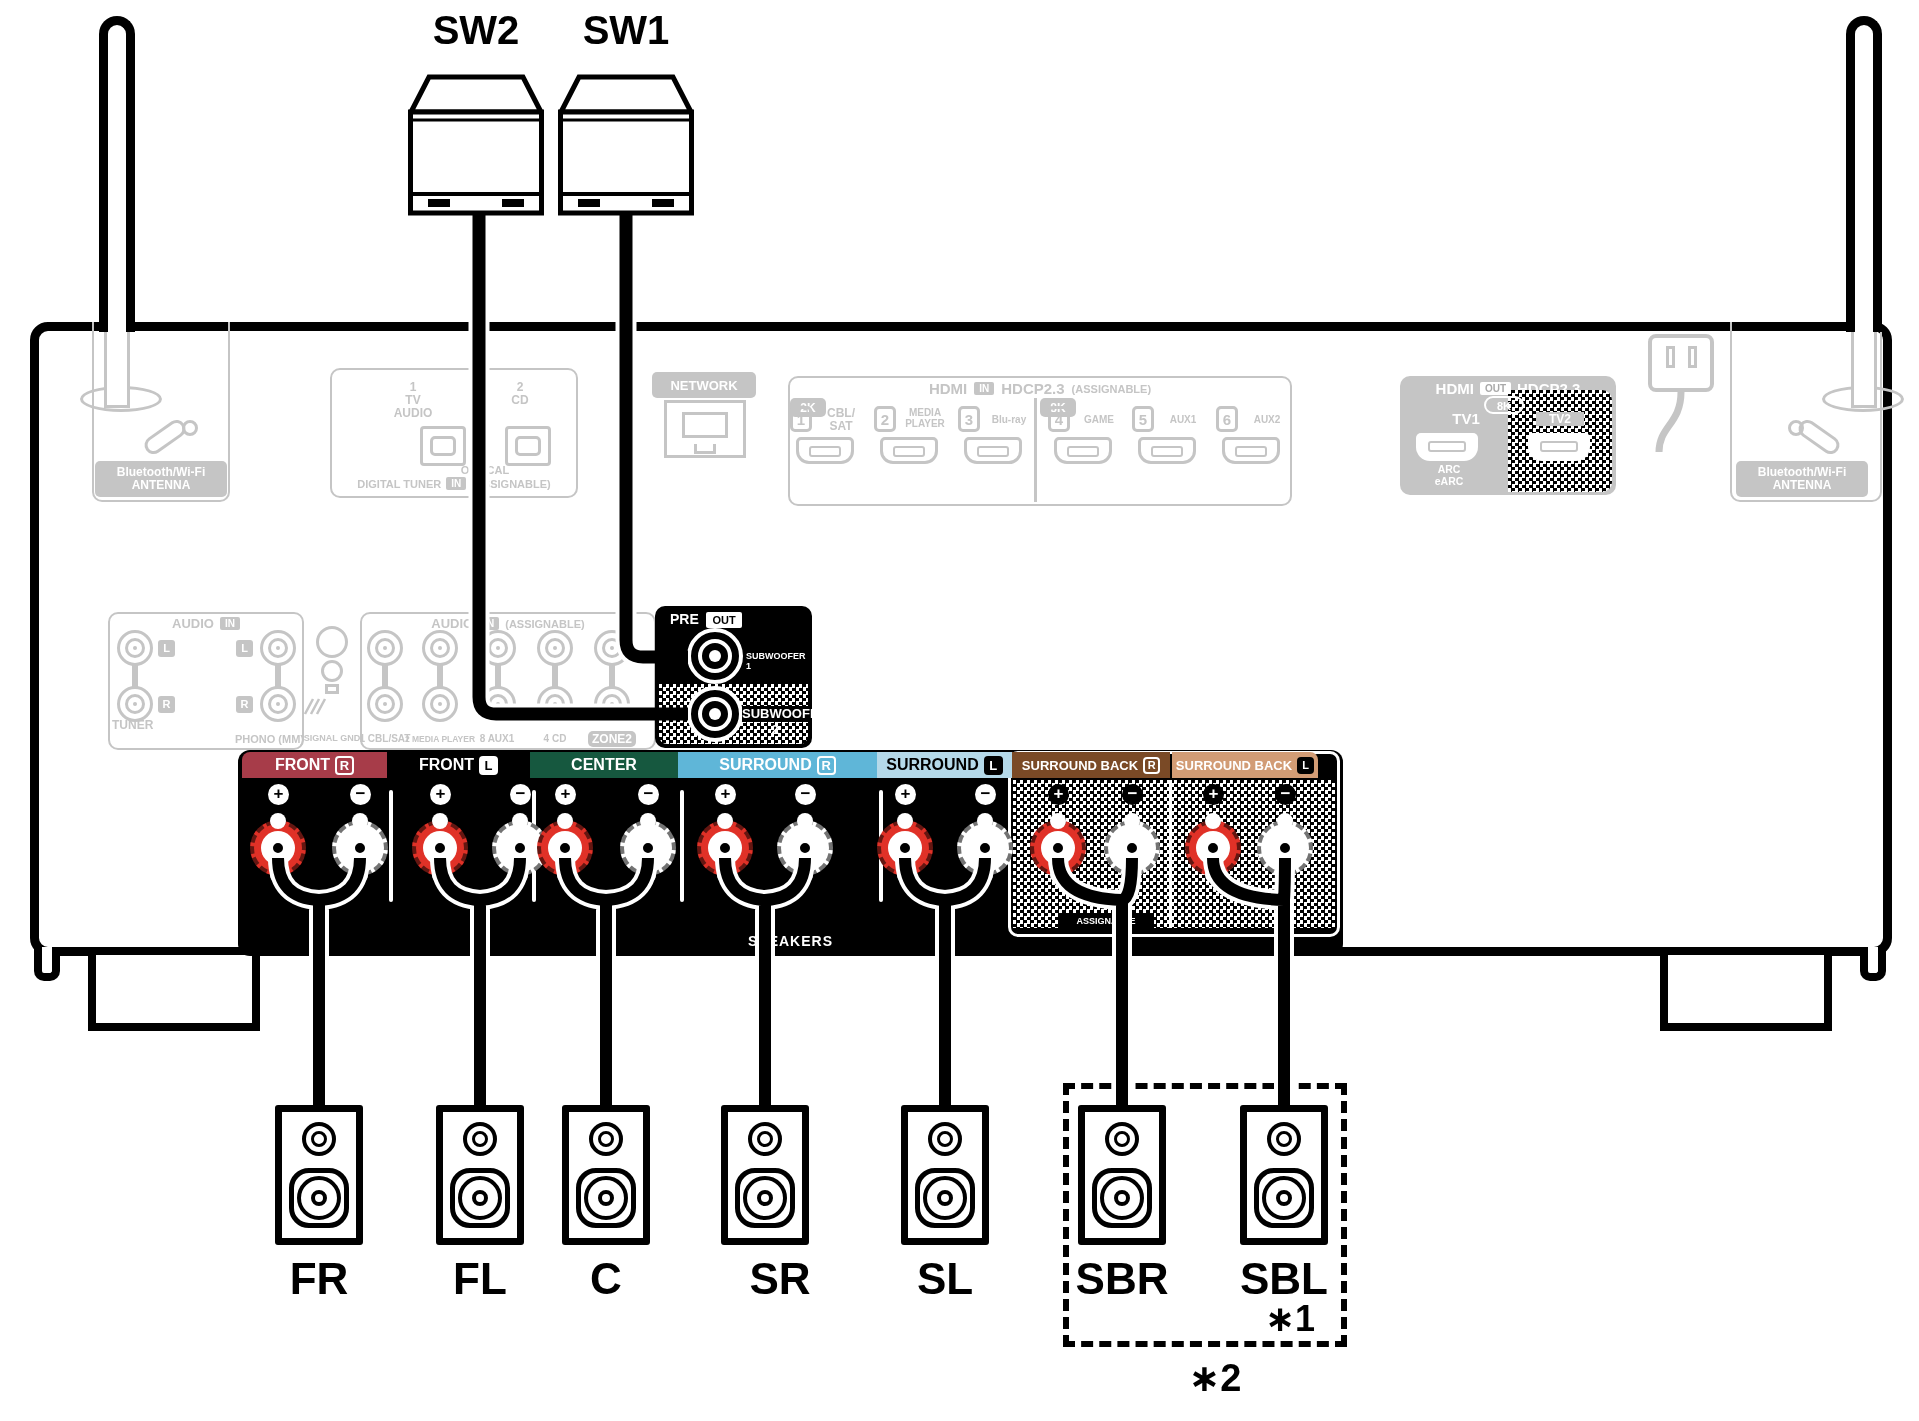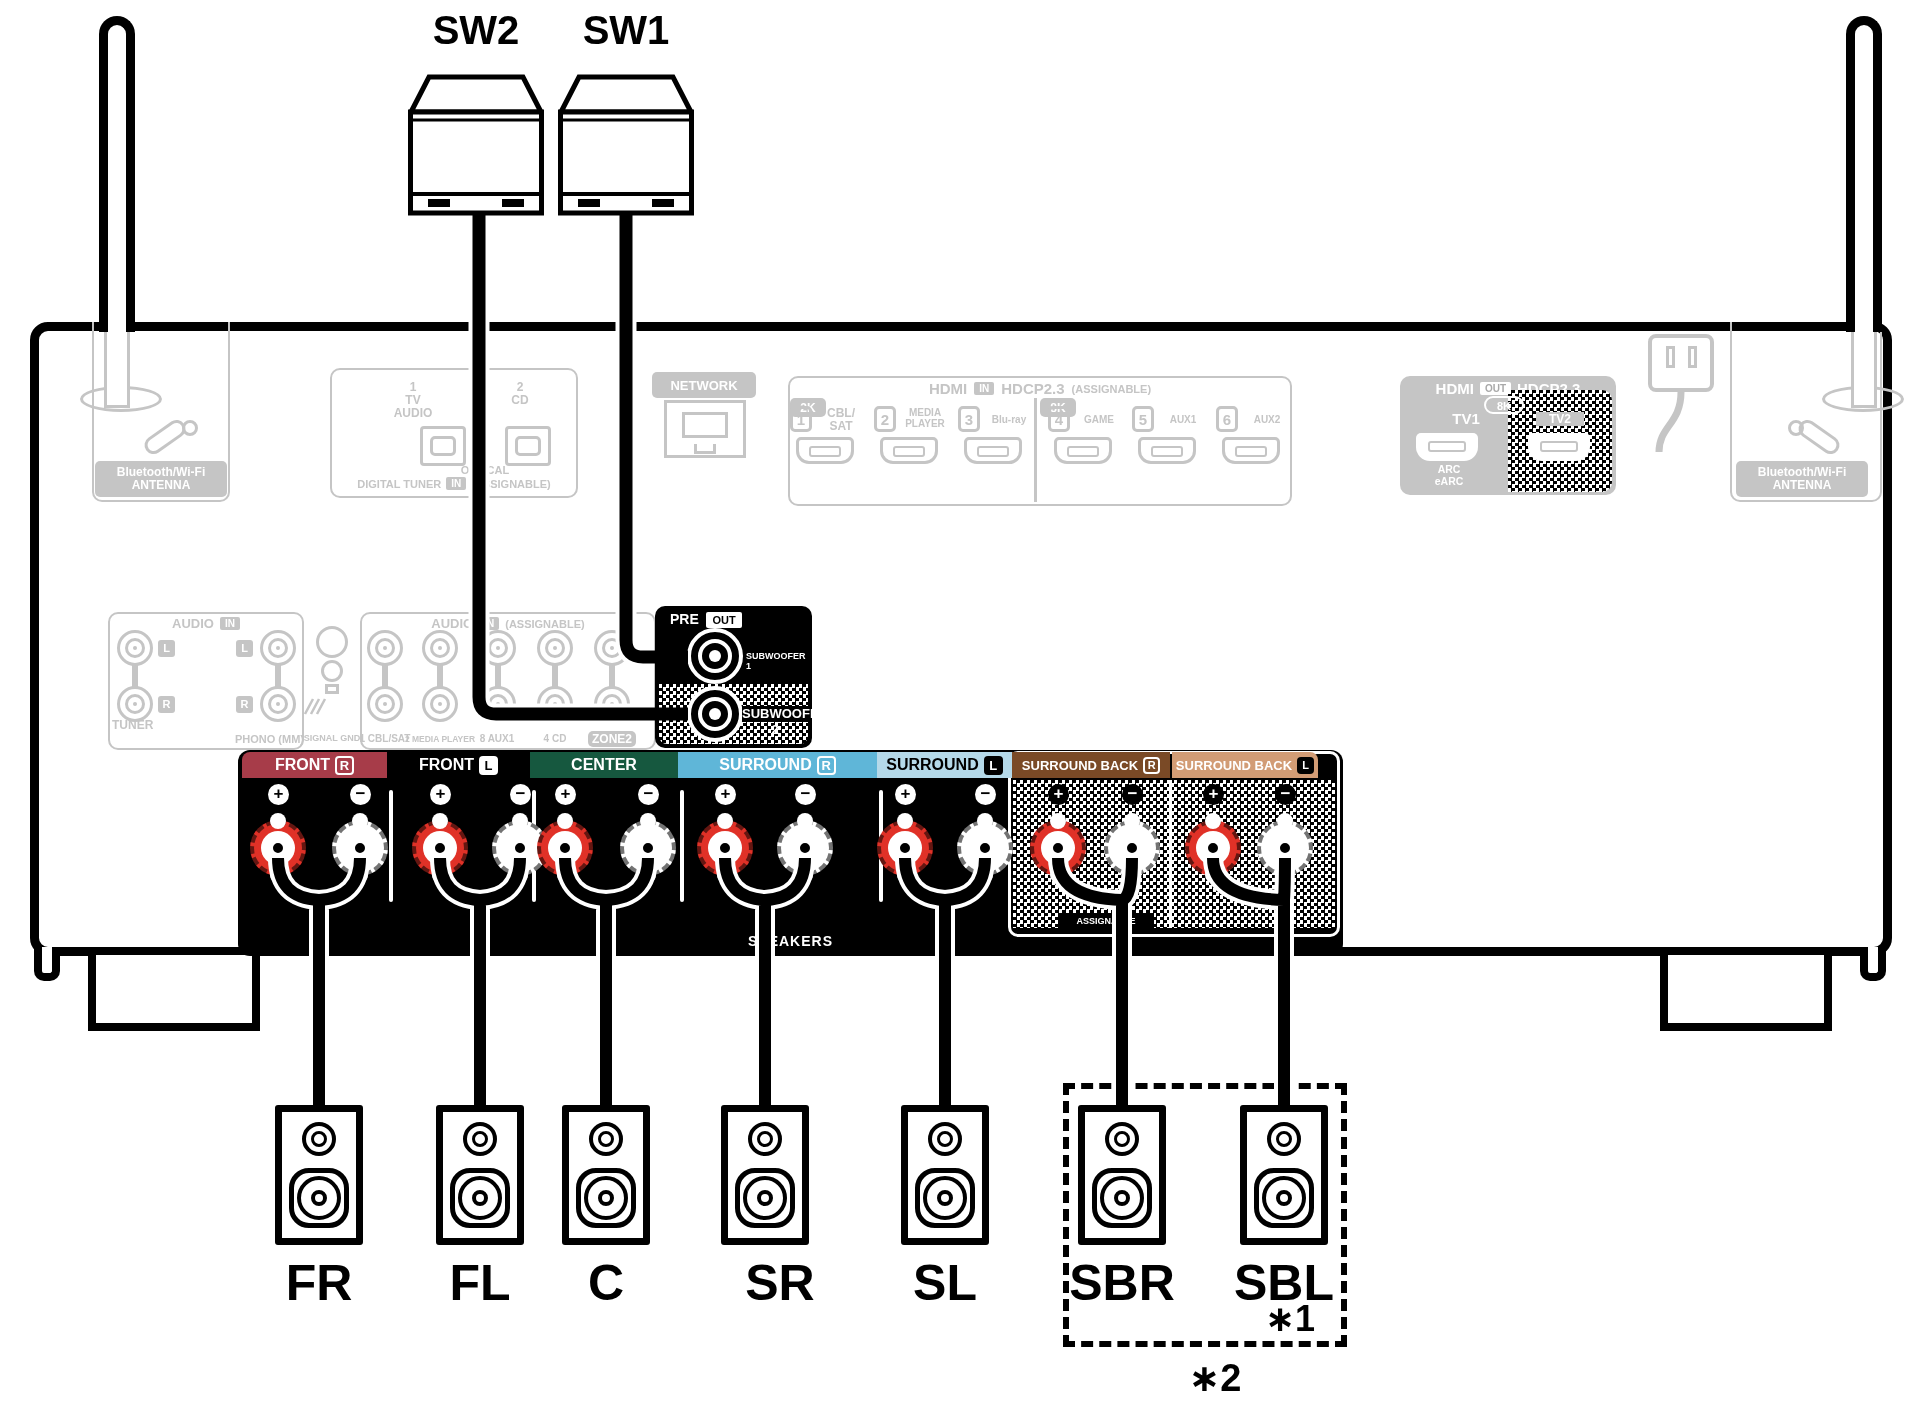--- a/index.html
+++ b/index.html
@@ -62,21 +62,21 @@
   .gbar{border:3px solid #c5c5c5;border-radius:9px;box-sizing:border-box}
   .gring{border:3px solid #c5c5c5;border-radius:50%;box-sizing:border-box}
   .spk{width:88px;height:140px;border:7px solid #000;border-radius:3px;background:#fff;box-sizing:border-box}
   .tweet{position:absolute;left:20px;top:10px;width:34px;height:34px;border:4px solid #000;border-radius:50%;box-sizing:border-box}
   .tweet::before{content:"";position:absolute;inset:5px;border:3px solid #000;border-radius:50%}
   .woof{position:absolute;left:7px;top:56px;width:60px;height:60px;border:5px solid #000;border-radius:20px;box-sizing:border-box}
   .woof::before{content:"";position:absolute;inset:3px;border:4px solid #000;border-radius:50%}
   .woof::after{content:"";position:absolute;inset:17px;border:4px solid #000;border-radius:50%}
   .dashedbox{border:6px dashed #000;box-sizing:border-box}
   .swlabel{font-size:40px}
-  .spklabel{font-size:50px}
+  .spklabel{font-size:44px}
   .note{font-size:36px}
 </style>
 </head>
 <body>
 
 <div class="stage">
 
   <div class="a chassis"></div>
   <div class="a tab-corner" style="left:34px;top:947px;width:26px;height:34px"></div>
   <div class="a tab-corner" style="left:1860px;top:947px;width:26px;height:34px"></div>

